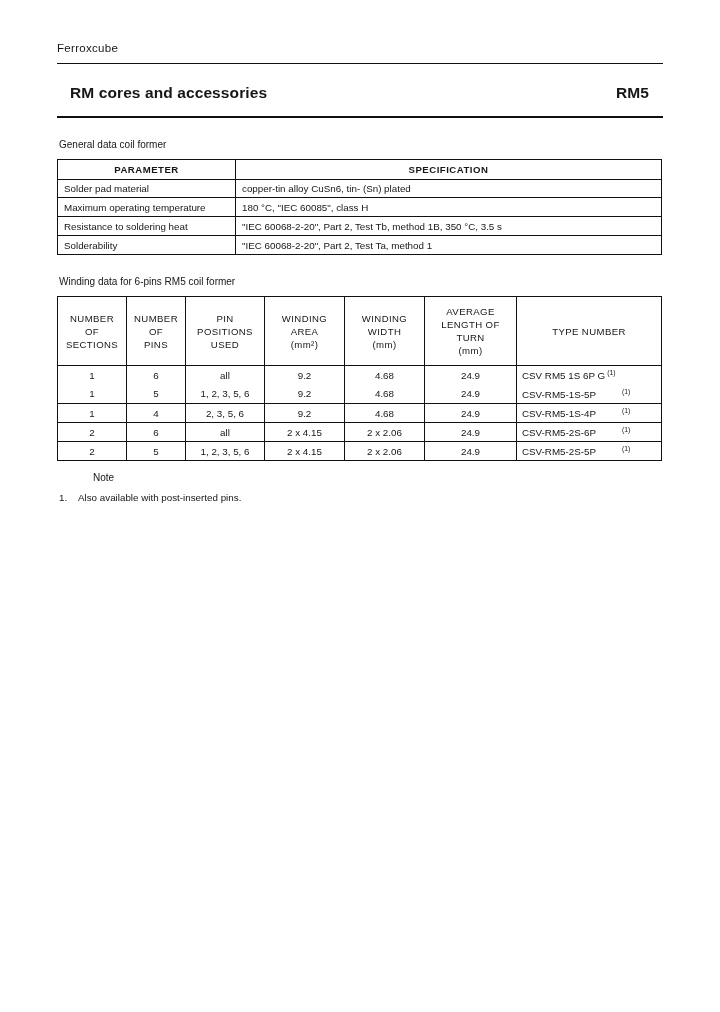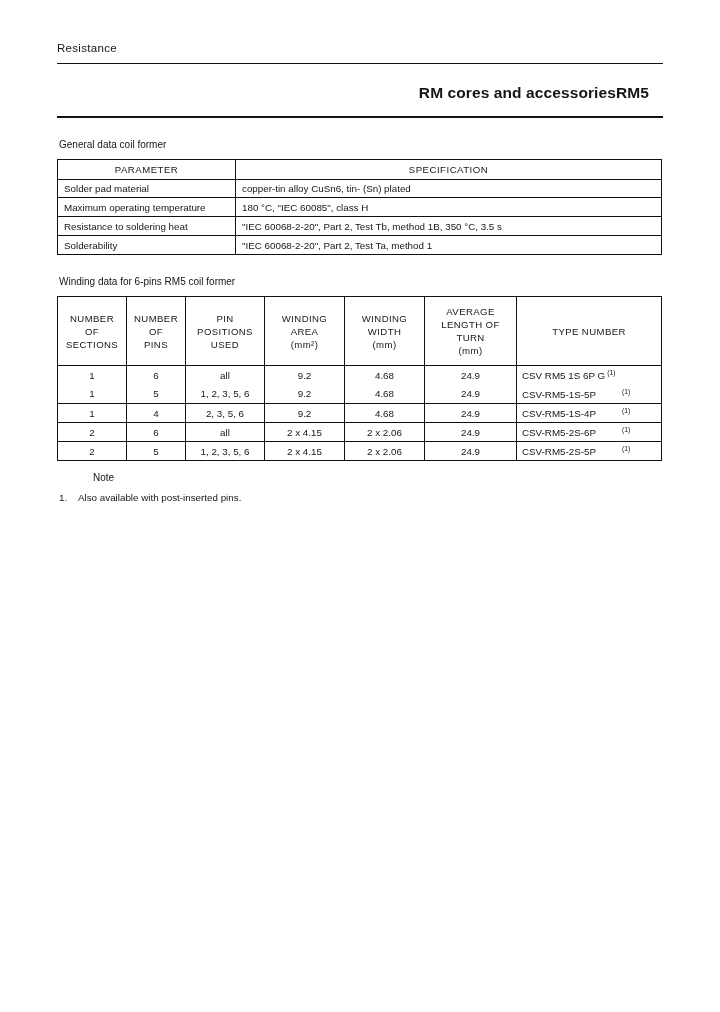--- a/index.html
+++ b/index.html
@@ -6,21 +6,21 @@
   html, body { width: 720px; height: 1012px; background: #ffffff; overflow: hidden; }
   body { font-family: "Liberation Sans", sans-serif; color: #161616; }
   .page { padding: 42px 57px 0 57px; width: 720px; }
 
   .brand { font-size: 11.5px; letter-spacing: 0.3px; }
   .rule { background: #111; width: 606px; }
   .rule-thin { height: 1px; margin-top: 9px; }
   .rule-thick { height: 2px; margin-top: 14px; }
 
   .title-row {
-    display: flex; justify-content: flex-end; align-items: baseline;
+    display: flex; justify-content: space-between; align-items: baseline;
     margin-top: 20px; padding-left: 13px; padding-right: 14px;
     font-size: 15.5px; font-weight: bold; letter-spacing: 0.1px;
   }
 
   .section-title { font-size: 10px; margin: 21px 0 0 2px; }
 
   table {
     border-collapse: collapse;
     width: 604px;
     border: 1.5px solid #111;
@@ -29,21 +29,21 @@
     margin-top: 9px;
     table-layout: fixed;
   }
   th {
     font-weight: normal; font-size: 9.6px; letter-spacing: 0.5px;
     border-bottom: 1px solid #111; text-align: center; vertical-align: middle;
   }
   .vline { border-right: 1px solid #111; }
 
   
-  .t1 th { height: 20px; }
+  .t1 th { height: 20px; font-weight: bold; }
   .t1 td { border-bottom: 1px solid #111; height: 19px; vertical-align: middle; }
   .t1 td.param { padding-left: 6px; }
   .t1 td.spec { padding-left: 6px; }
   .t1 tr.merge-top td { border-bottom: none; height: 35px; vertical-align: top; padding-top: 3px; }
   .t1 tr.merge-bottom td { height: 18px; vertical-align: bottom; padding-bottom: 3px; }
   .spec-wrap { width: 402px; line-height: 16.5px; }
 
   
   .t2 th { height: 69px; line-height: 13px; letter-spacing: 0.4px; white-space: pre-line; padding: 0 2px; }
   .t2 td { border-bottom: 1px solid #111; height: 19px; text-align: center; vertical-align: middle; }
@@ -55,21 +55,21 @@
 
   .note-label { font-size: 10px; margin-top: 11px; margin-left: 2px; padding-left: 34px; }
   .note-item { display: flex; font-size: 9.8px; margin-top: 9px; margin-left: 2px; }
   .note-item .num { width: 19px; }
 </style>
 </head>
 <body>
 
 <div class="page">
 
-  <div class="brand">Resistance</div>
+  <div class="brand">Ferroxcube</div>
   <div class="rule rule-thin"></div>
 
   <div class="title-row">
     <span>RM cores and accessories</span>
     <span>RM5</span>
   </div>
   <div class="rule rule-thick"></div>
 
   <div class="section-title">General data coil former</div>
 

